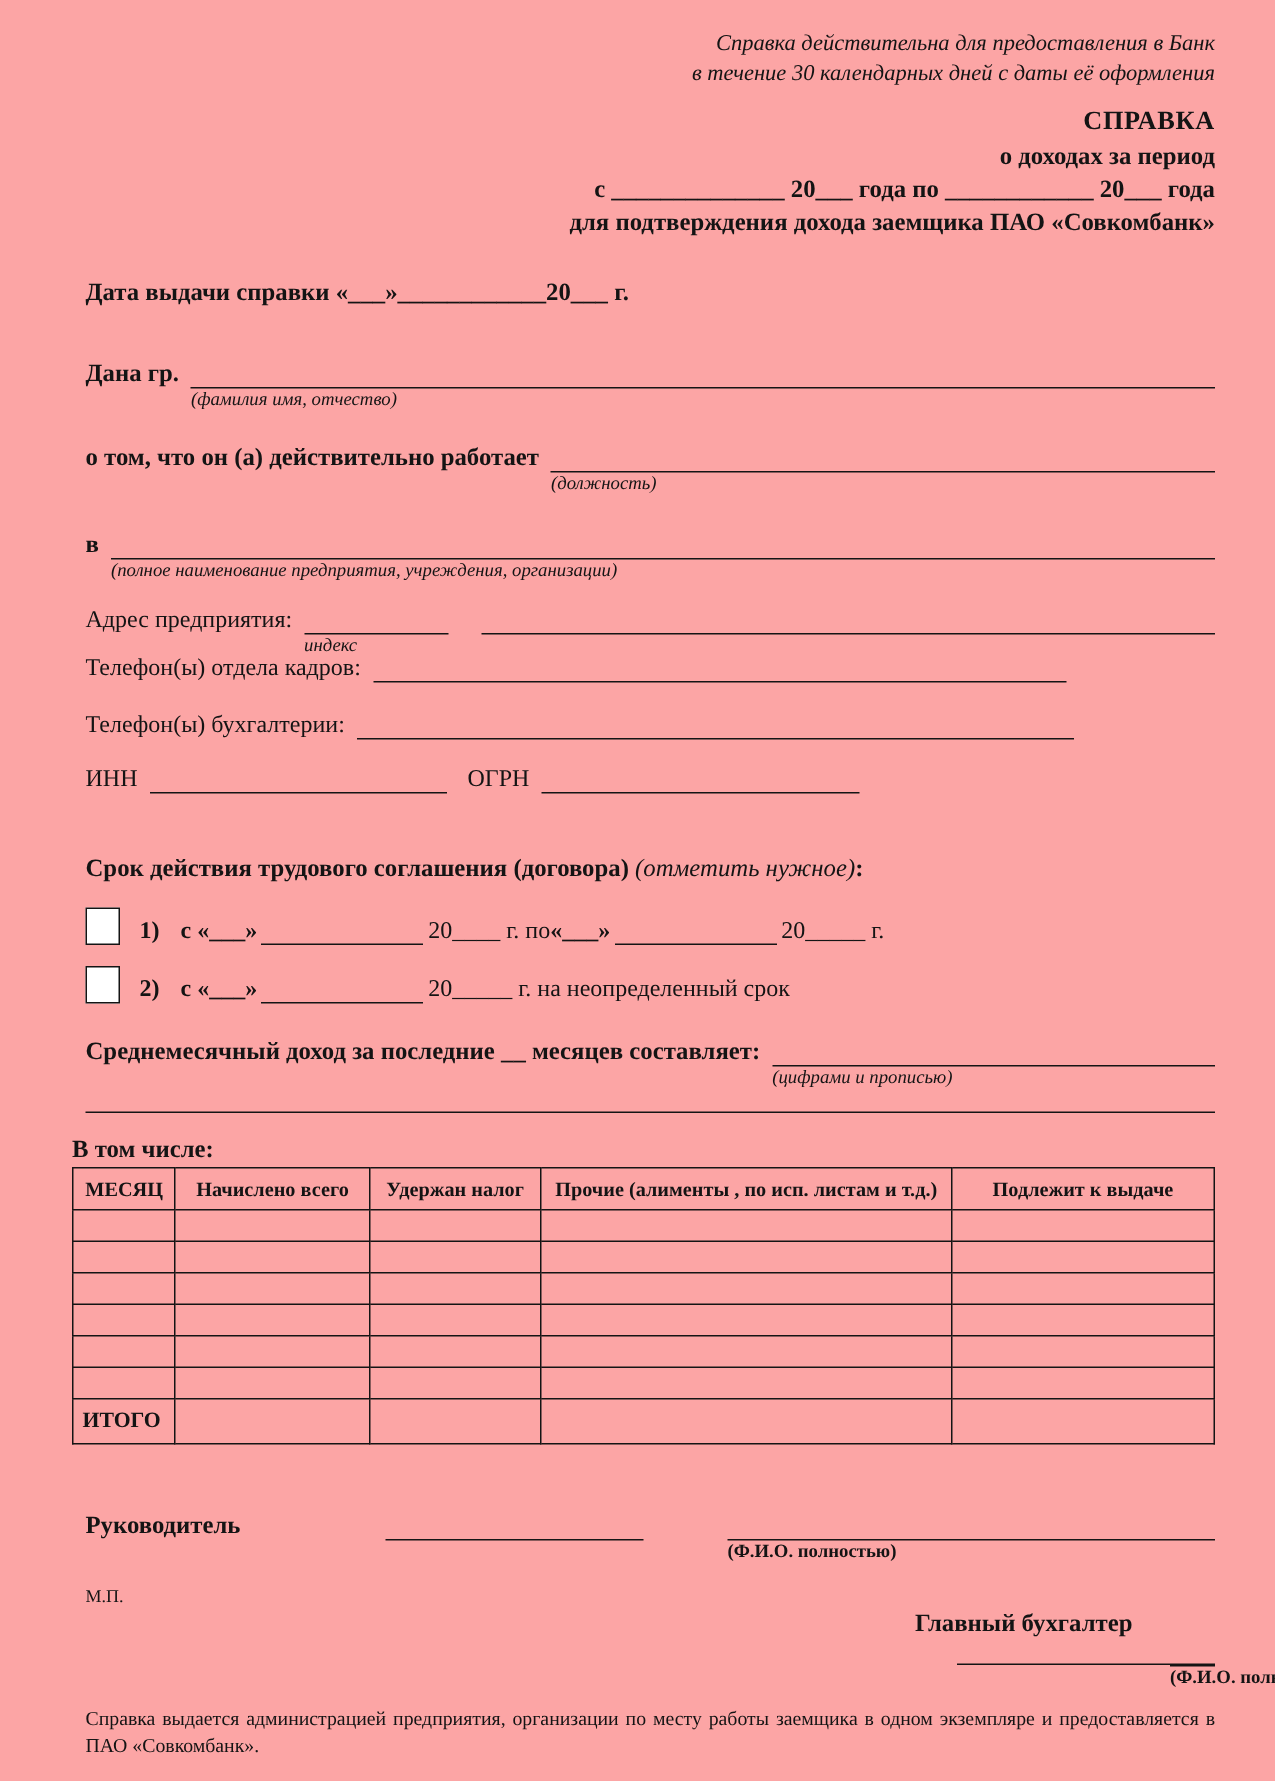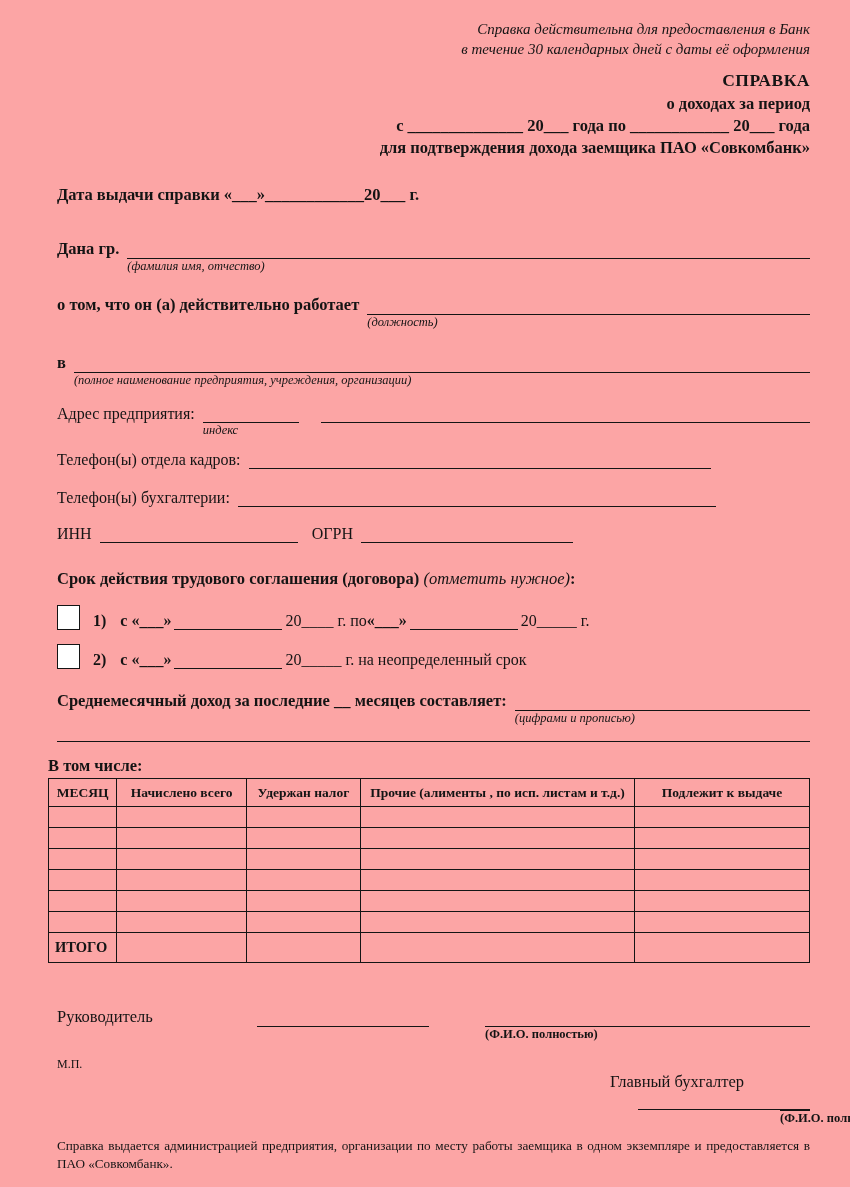--- a/index.html
+++ b/index.html
@@ -25,21 +25,21 @@
   .optnum{font-weight:bold;margin-right:14px;}
   .sblank{border-bottom:1.6px solid #141414;height:1.05em;flex:none;width:108px;margin:0 3px;}
   .fullline{border-bottom:1.6px solid #141414;height:0;margin-top:30px;}
   table{border-collapse:collapse;width:calc(100% + 9px);margin-left:-9px;table-layout:fixed;}
   th,td{border:1.7px solid #141414;padding:2px 6px;font-size:13.5px;overflow:hidden;white-space:nowrap;}
   th{font-weight:bold;text-align:center;height:23px;}
   td{height:16px;}
   tr.total td{height:25px;}
   tr.total td:first-child{font-weight:bold;font-size:14.5px;}
   .sigrow{display:flex;align-items:flex-end;}
-  .siglabel{flex:none;width:200px;font-weight:normal;font-size:16.5px;}
+  .siglabel{flex:none;width:200px;font-weight:bold;font-size:16.5px;}
   .sigshort{flex:none;width:172px;border-bottom:1.6px solid #141414;height:1.05em;}
   .siggap{flex:none;width:56px;}
   .footer{font-size:13.2px;line-height:1.34;}
   .just{text-align:justify;}
   .mp{font-size:12px;}
 </style>
 </head>
 <body>
 
 <div class="page">
@@ -81,39 +81,39 @@
 
   <div class="frow" style="margin-top:32px;">
     <span>Адрес предприятия:</span>
     <span class="fill fillw" style="width:96px;">
       <span class="cap">индекс</span>
     </span>
     <span class="spacer" style="width:14px;"></span>
     <span class="fill"></span>
   </div>
 
-  <div class="frow" style="margin-top:28px;">
+  <div class="frow" style="margin-top:14px;">
     <span>Телефон(ы) отдела кадров:</span>
     <span class="fill fillw" style="width:462px;"></span>
   </div>
 
   <div class="frow" style="margin-top:20px;">
     <span>Телефон(ы) бухгалтерии:</span>
     <span class="fill fillw" style="width:478px;"></span>
   </div>
 
   <div class="frow" style="margin-top:18px;">
     <span>ИНН</span>
     <span class="fill fillw" style="width:198px;"></span>
     <span class="spacer" style="width:14px;"></span>
     <span>ОГРН</span>
     <span class="fill fillw" style="width:212px;"></span>
   </div>
 
-  <div class="line" style="margin-top:26px;font-size:16.5px;">
+  <div class="line" style="margin-top:40px;font-size:16.5px;">
     <span class="b">Срок действия трудового соглашения (договора)</span>
     <span class="it">(отметить нужное)</span><span class="b">:</span>
   </div>
 
   <div class="frow" style="margin-top:16px;">
     <span class="cb"></span>
     <span class="optnum">1)</span>
     <span class="b">с «___»</span>
     <span class="sblank"></span>
     <span>20____ г. по </span>

